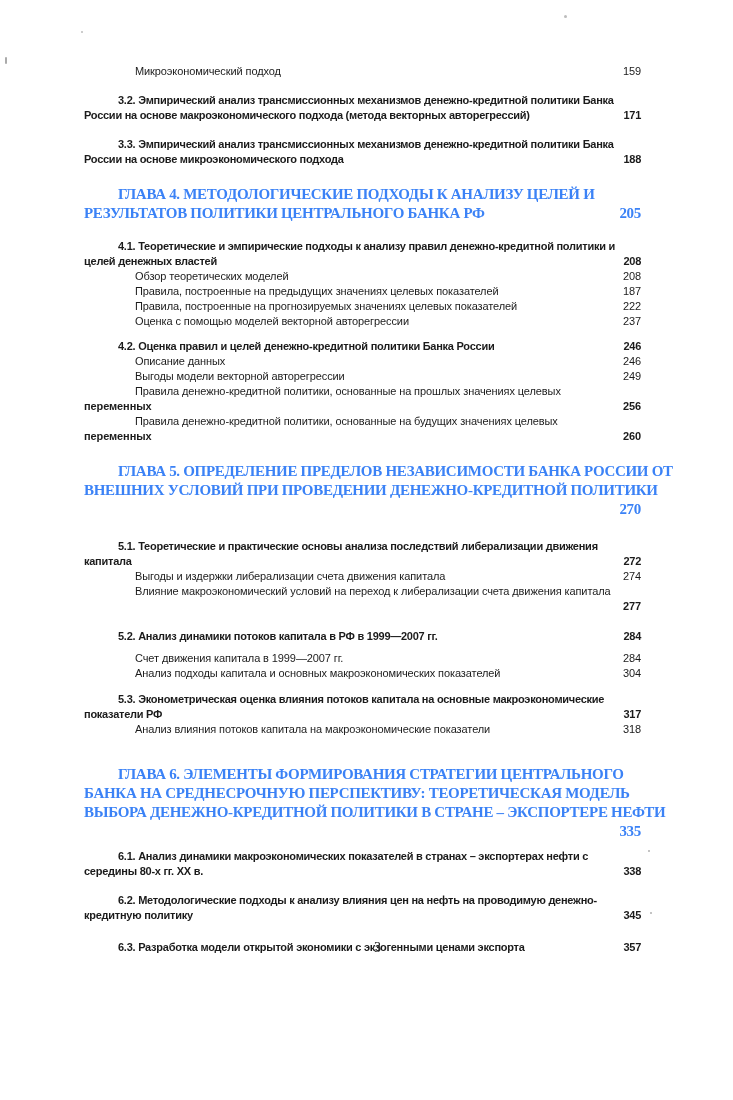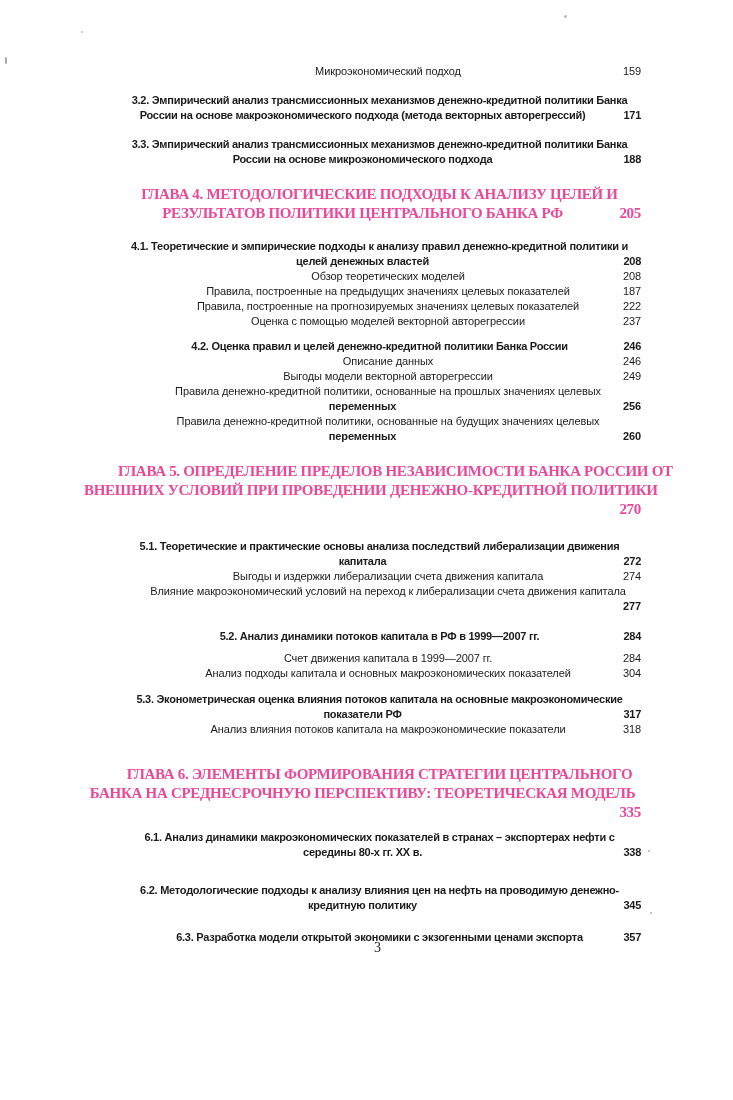--- a/index.html
+++ b/index.html
@@ -10,32 +10,31 @@
     overflow:hidden;
     font-family:"Liberation Sans",sans-serif;
     color:#1b1b1b;
   }
   .toc{position:absolute;left:84px;top:64px;width:557px;}
   .line{
     position:relative;
     white-space:nowrap;
     font-size:11px;line-height:15px;min-height:15px;
     letter-spacing:-0.1px;
-    text-align:center;
   }
   .line .pg{position:absolute;right:0;top:0;}
   .sub{padding-left:51px;font-weight:400;}
   .sect{padding-left:34px;font-weight:700;letter-spacing:-0.25px;}
   .cont-b{font-weight:700;letter-spacing:-0.25px;}
   .cont-r{font-weight:700;}
   .chap{
     font-family:"Liberation Serif",serif;
     font-size:15px;font-weight:700;
     line-height:19px;min-height:19px;
-    letter-spacing:-0.3px;color:#ec4899;
+    letter-spacing:-0.3px;color:#3b82f6;
   }
   .chap-first{padding-left:34px;}
   .footer-num{
     position:absolute;left:374px;top:940px;
     font-family:"Liberation Serif",serif;
     font-size:14px;color:#222222;
   }
   .artifact{position:absolute;background:#8f8f8f;border-radius:50%;}
   .artifact.tick{border-radius:1px;}
 </style>
@@ -186,32 +185,35 @@
       <span class="pg">318</span>
     </div>
 
     <div class="line chap chap-first" style="margin-top:28px">
       <span>ГЛАВА 6. ЭЛЕМЕНТЫ ФОРМИРОВАНИЯ СТРАТЕГИИ ЦЕНТРАЛЬНОГО</span>
     </div>
     <div class="line chap">
       <span>БАНКА НА СРЕДНЕСРОЧНУЮ ПЕРСПЕКТИВУ: ТЕОРЕТИЧЕСКАЯ МОДЕЛЬ</span>
     </div>
     <div class="line chap">
+      <span>ВЫБОРА ДЕНЕЖНО-КРЕДИТНОЙ ПОЛИТИКИ В СТРАНЕ – ЭКСПОРТЕРЕ НЕФТИ</span>
+    </div>
+    <div class="line chap">
       <span class="pg">335</span>
     </div>
 
     <div class="line sect" style="margin-top:8px">
       <span>6.1. Анализ динамики макроэкономических показателей в странах – экспортерах нефти с</span>
     </div>
     <div class="line cont-b">
       <span>середины 80-х гг. ХХ в.</span>
       <span class="pg">338</span>
     </div>
 
-    <div class="line sect" style="margin-top:23px">
+    <div class="line sect" style="margin-top:14px">
       <span>6.2. Методологические подходы к анализу влияния цен на нефть на проводимую денежно-</span>
     </div>
     <div class="line cont-b">
       <span>кредитную политику</span>
       <span class="pg">345</span>
     </div>
 
     <div class="line sect" style="margin-top:17px">
       <span>6.3. Разработка модели открытой экономики с экзогенными ценами экспорта</span>
       <span class="pg">357</span>

